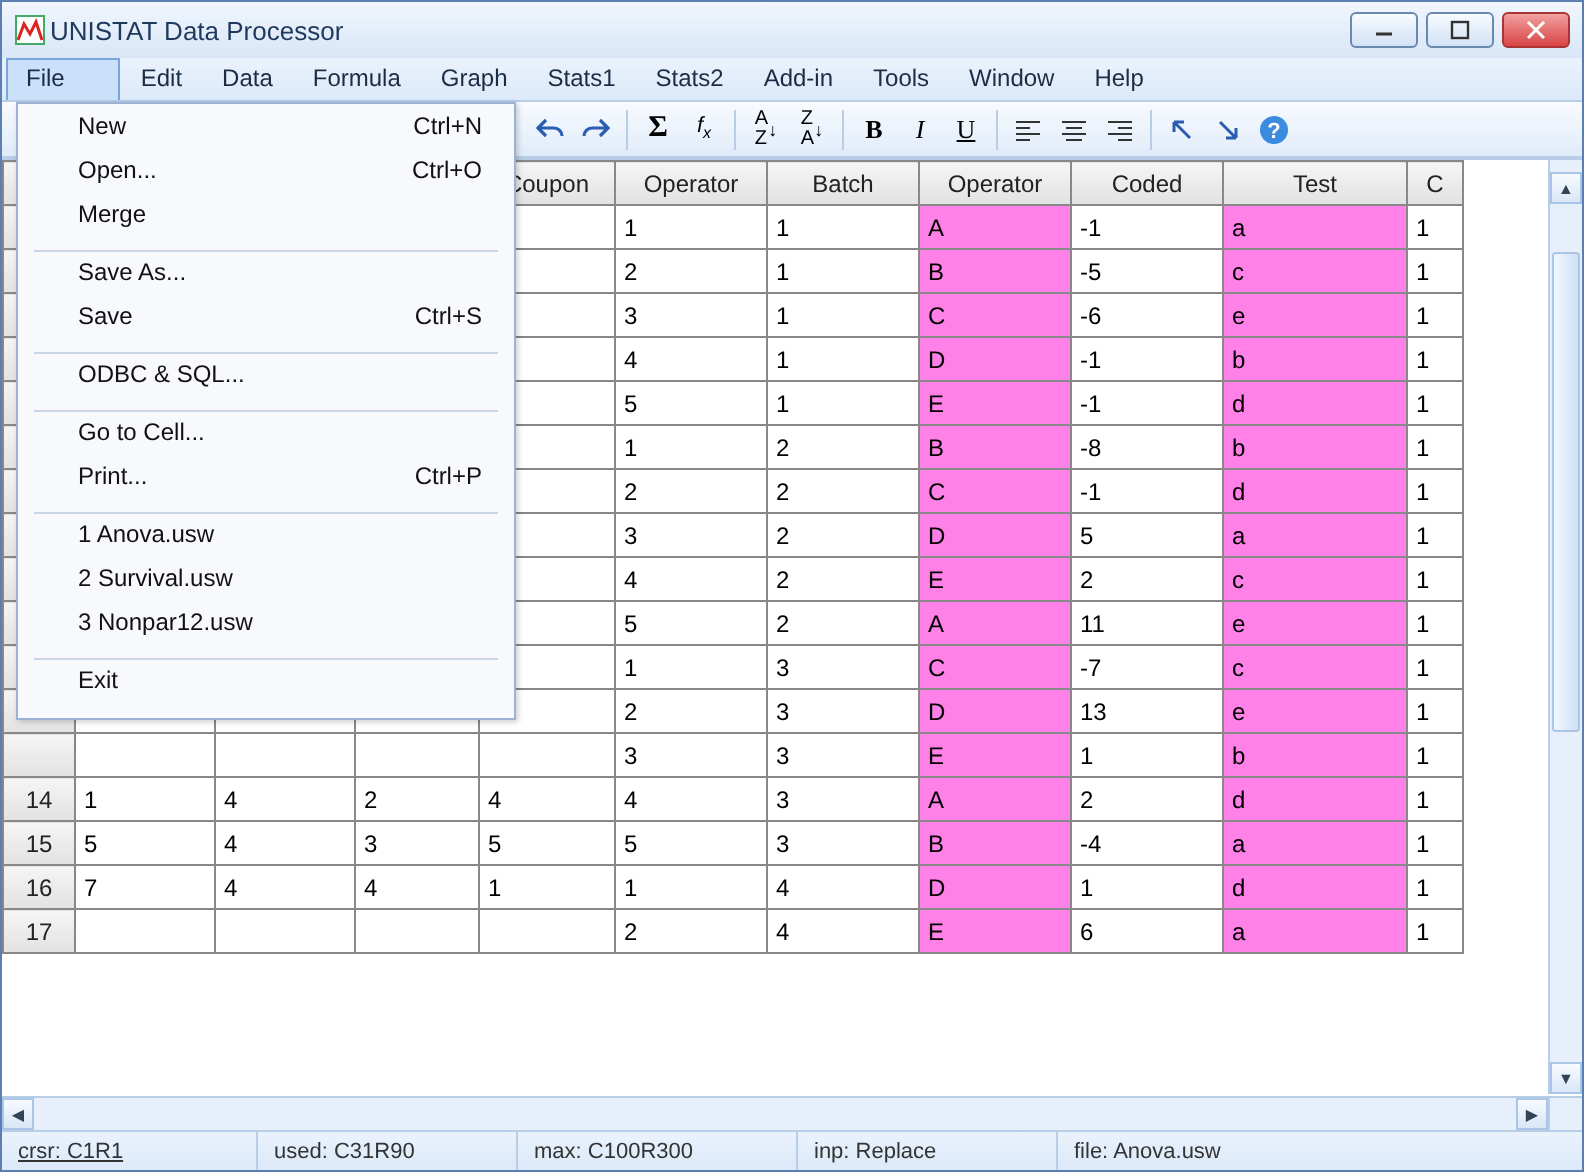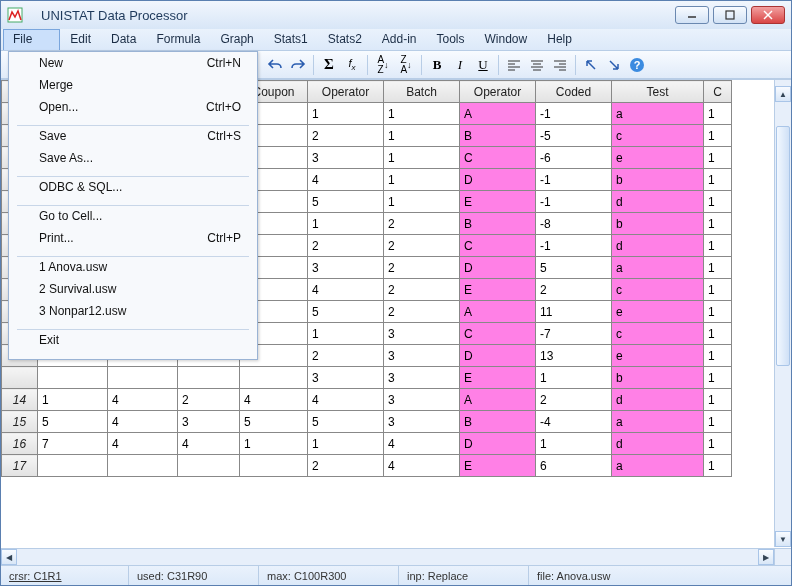--- a/index.html
+++ b/index.html
@@ -1,20 +1,20 @@
 <!DOCTYPE html>
 <html><head>
 <meta charset="utf-8">
 <style>
   * { box-sizing: border-box; margin: 0; padding: 0; }
   body { font-family: "Segoe UI", Tahoma, sans-serif; font-size: 12px; background: #d4e3f3; overflow: hidden; width: 792px; height: 586px; }
 
   
   .window { width: 792px; height: 586px; background: linear-gradient(#e8f0fb,#d4e3f3); border: 1px solid #5a7fb0; display: flex; flex-direction: column; }
-  .titlebar { height: 28px; display: flex; align-items: center; padding: 0 6px; background: linear-gradient(#f1f6fd,#d8e6f7); gap: 18px; }
+  .titlebar { height: 28px; display: flex; align-items: center; padding: 0 6px; background: linear-gradient(#f1f6fd,#d8e6f7); gap: 2px; }
   .app-icon { width: 16px; height: 16px; display:flex; align-items:center; justify-content:center; }
   .titlebar-title { flex: 1; color: #1e395b; font-size: 13px; }
   .win-buttons { display: flex; gap: 4px; }
   .win-btn { width: 34px; height: 18px; border: 1px solid #6a88b0; border-radius: 3px; background: linear-gradient(#f8fbff,#d2e2f5); display:flex; align-items:center; justify-content:center; color:#2b3d55; font-size:10px; }
   .win-btn.close { background: linear-gradient(#f2a0a0,#d94545); border-color:#a33; color:#fff; }
 
   
   .menubar { height: 22px; display:flex; align-items:stretch; background: linear-gradient(#eaf2fc,#dce9f9); padding: 0 2px; border-bottom:1px solid #b8cde6; position:relative; z-index:10;}
   .menu-item { padding: 3px 10px; color:#1b2d45; cursor:default; }
   .menu-item.active { background:#cbe0fb; border:1px solid #7aa6dd; border-bottom:none; padding:2px 27px 3px 9px; }
@@ -23,21 +23,21 @@
   .toolbar { height: 28px; display:flex; align-items:center; gap:1px; padding:2px 4px; background: linear-gradient(#f8fbff,#e0ebf9); border-bottom:1px solid #b8cde6; }
   .tbtn { width:22px; height:22px; display:flex; align-items:center; justify-content:center; border:1px solid transparent; border-radius:3px; }
   .tsep { width:1px; height:20px; background:#b8cde6; margin:0 3px; }
 
   
   .sheet-wrap { flex:1; position:relative; overflow:hidden; background:#fff; border-top:1px solid #b8cde6; }
   .sheet { position:absolute; left:0; top:0; right:0; bottom:18px; overflow:hidden;}
   table.grid { border-collapse: collapse; table-layout:fixed;}
   table.grid th, table.grid td { border:1px solid #888; height:22px; padding:0 4px; text-align:left; font-size:12px; background:#fff; white-space:nowrap; overflow:hidden;}
   table.grid th { background:linear-gradient(#f5f5f5,#e2e2e2); color:#222; font-weight:normal; text-align:center;}
-  table.grid th.rowhdr { width:20px; background:linear-gradient(#f5f5f5,#e2e2e2);font-style:italic;}
+  table.grid th.rowhdr { width:20px; background:linear-gradient(#f5f5f5,#e2e2e2);}
   .pink { background:#ff80e6 !important; }
   col.c-row { width:36px;} col.c-a{width:70px;} col.c-b{width:70px;} col.c-c{width:62px;}
   col.c-coupon{width:68px;} col.c-op{width:76px;} col.c-batch{width:76px;}
   col.c-form{width:76px;} col.c-coded{width:76px;} col.c-test{width:92px;} col.c-last{width:28px;}
 
   
   .vscroll { position:absolute; right:0; top:28px; bottom:18px; width:17px; background:#e7effa; border-left:1px solid #b8cde6;}
   .hscroll { position:absolute; left:0; right:17px; bottom:0; height:17px; background:#e7effa; border-top:1px solid #b8cde6;}
   .scroll-btn { position:absolute; width:16px; height:16px; background:linear-gradient(#f8fbff,#d8e6f7); border:1px solid #a9c5e8; display:flex;align-items:center;justify-content:center;font-size:8px;color:#345;}
   .scroll-corner { position:absolute; right:0; bottom:0; width:17px; height:17px; background:#e7effa; border-left:1px solid #b8cde6; border-top:1px solid #b8cde6;}
@@ -464,36 +464,36 @@
     <div class="status-cell" style="width:130px;">inp: Replace</div>
     <div class="status-cell" style="flex:1;border-right:none;">file: Anova.usw</div>
   </div>
 
   <div class="dropdown" id="dropdown">
       <div class="dd-item">
         <span>New</span>
         <span>Ctrl+N</span>
       </div>
       <div class="dd-item">
-        <span>Merge</span>
-        <span></span>
-      </div>
-      <div class="dd-item">
         <span>Open...</span>
         <span>Ctrl+O</span>
       </div>
+      <div class="dd-item">
+        <span>Merge</span>
+        <span></span>
+      </div>
       <div class="dd-sep"></div>
+      <div class="dd-item">
+        <span>Save As...</span>
+        <span></span>
+      </div>
       <div class="dd-item">
         <span>Save</span>
         <span>Ctrl+S</span>
       </div>
-      <div class="dd-item">
-        <span>Save As...</span>
-        <span></span>
-      </div>
       <div class="dd-sep"></div>
       <div class="dd-item">
         <span>ODBC &amp; SQL...</span>
         <span></span>
       </div>
       <div class="dd-sep"></div>
       <div class="dd-item">
         <span>Go to Cell...</span>
         <span></span>
       </div>

